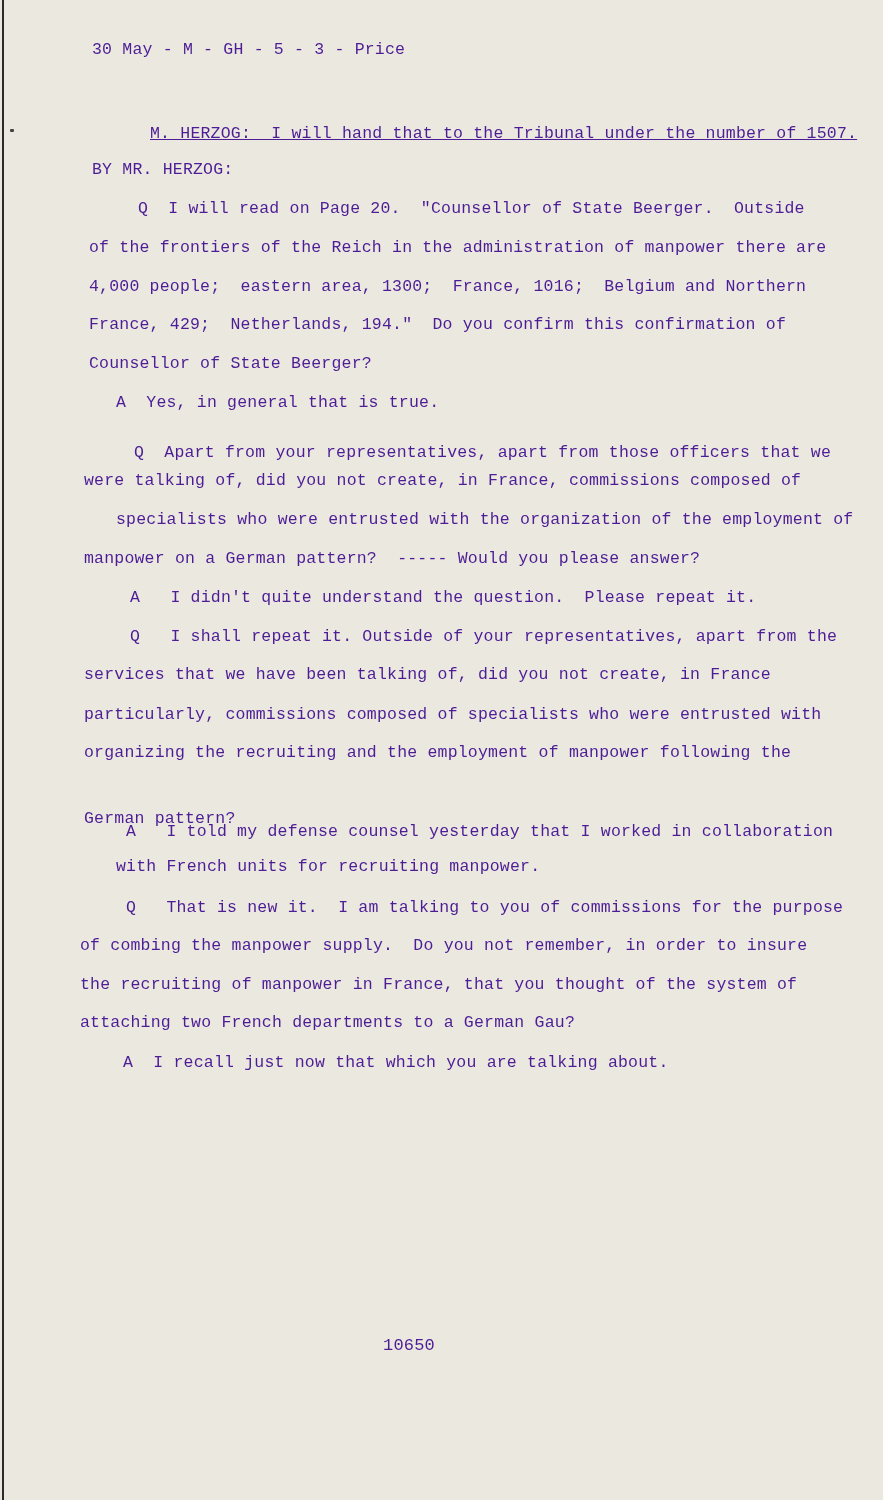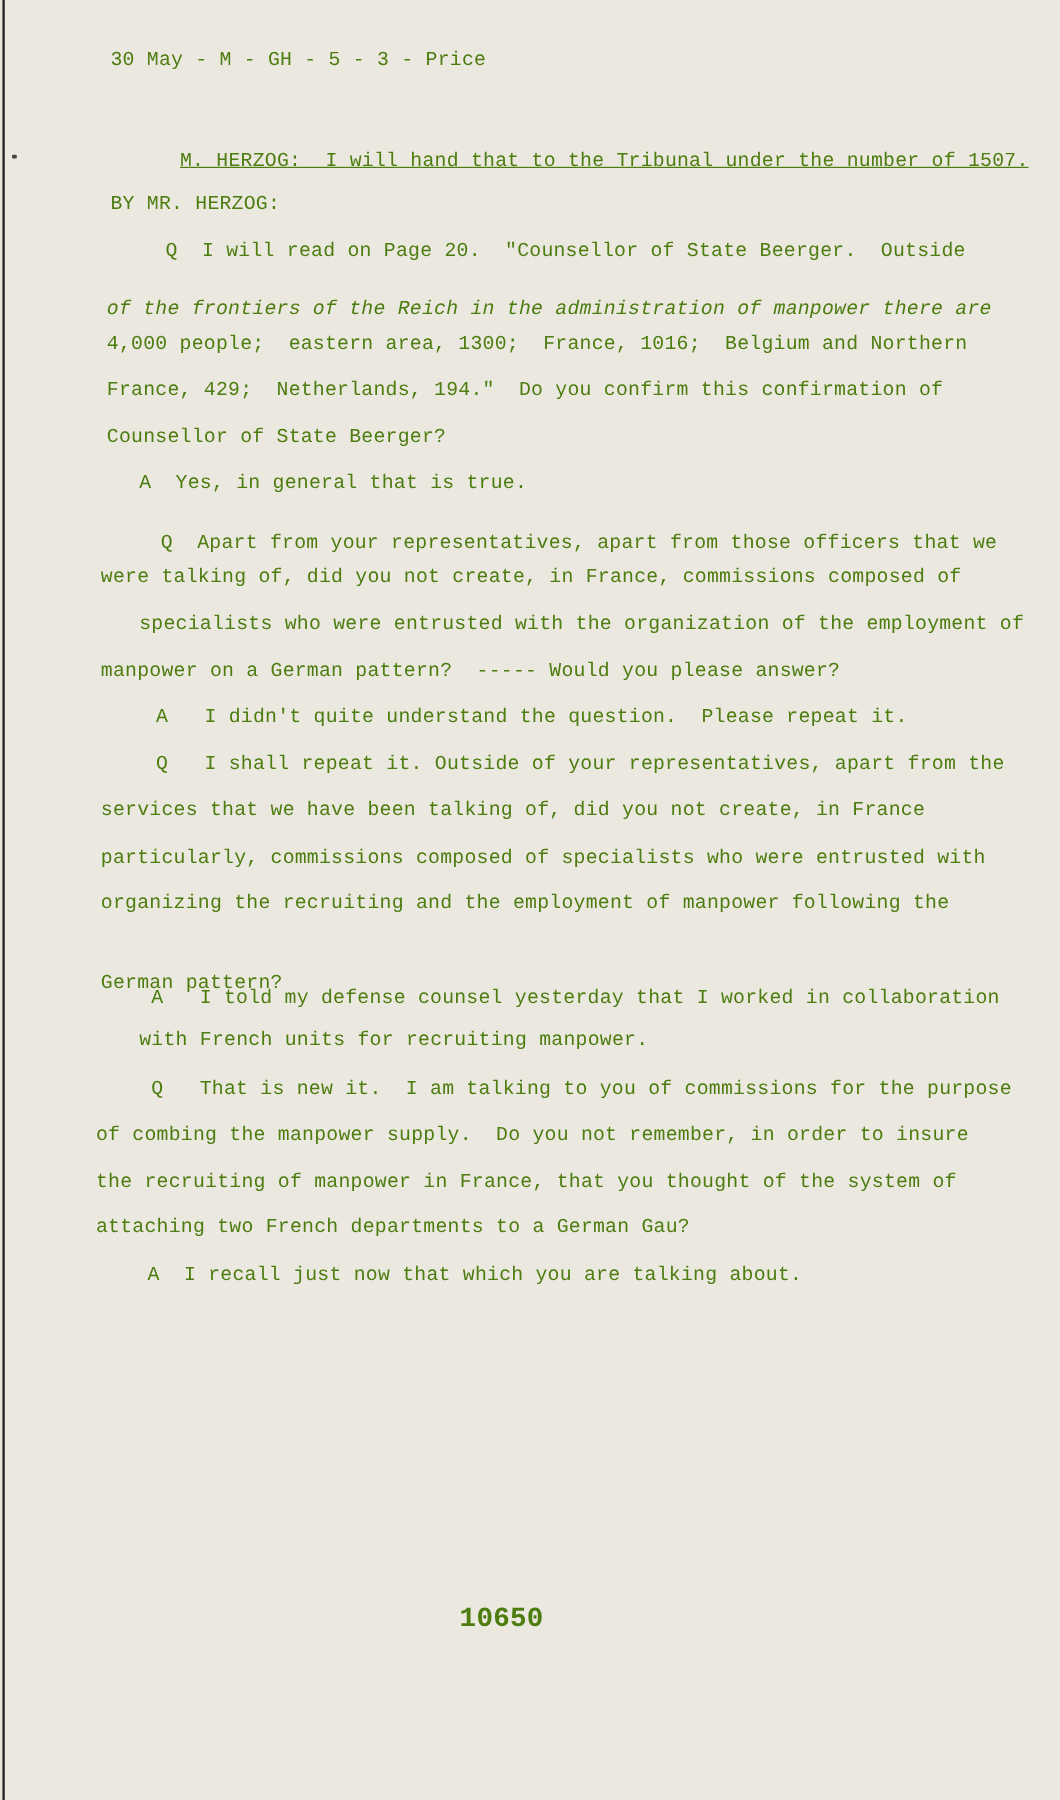--- a/index.html
+++ b/index.html
@@ -11,38 +11,38 @@
     position: relative;
   }
   .page {
     position: absolute; left: 2px; top: 0; width: 879px; height: 1500px;
     background: #ebe8e0;
     border-left: 2px solid #2a2a2a;
   }
   .line {
     position: absolute; left: 0; white-space: pre;
     font-size: 16.5px; letter-spacing: 0.2px;
-    color: #4d7c0f;
+    color: #4c1d95;
   }
   .header { left: 88px; top: 40px; }
-  .pagenum { left: 379px; top: 1336px; font-size: 23px; font-weight: bold; }
+  .pagenum { left: 379px; top: 1336px; font-size: 17px; }
   .mark {
     position: absolute; background: #444; border-radius: 1px;
   }
 </style>
 </head>
 <body>
 
 <div class="page">
   <div class="line header">30 May - M - GH - 5 - 3 - Price</div>
   <div id="body-lines">
       <div class="line" style="left: 146px; top: 124px; text-decoration: underline;">M. HERZOG:  I will hand that to the Tribunal under the number of 1507.</div>
       <div class="line" style="left: 88px; top: 160px;">BY MR. HERZOG:</div>
       <div class="line" style="left: 134px; top: 199px;">Q  I will read on Page 20.  "Counsellor of State Beerger.  Outside</div>
-      <div class="line" style="left: 85px; top: 248px; font-style: italic;">of the frontiers of the Reich in the administration of manpower there are</div>
+      <div class="line" style="left: 85px; top: 238px;">of the frontiers of the Reich in the administration of manpower there are</div>
       <div class="line" style="left: 85px; top: 277px;">4,000 people;  eastern area, 1300;  France, 1016;  Belgium and Northern</div>
       <div class="line" style="left: 85px; top: 315px;">France, 429;  Netherlands, 194."  Do you confirm this confirmation of</div>
       <div class="line" style="left: 85px; top: 354px;">Counsellor of State Beerger?</div>
       <div class="line" style="left: 112px; top: 393px;">A  Yes, in general that is true.</div>
       <div class="line" style="left: 130px; top: 443px;">Q  Apart from your representatives, apart from those officers that we</div>
       <div class="line" style="left: 80px; top: 471px;">were talking of, did you not create, in France, commissions composed of</div>
       <div class="line" style="left: 80px; top: 510px; margin-left: 32px;">specialists who were entrusted with the organization of the employment of</div>
       <div class="line" style="left: 80px; top: 549px; text-align: center;">manpower on a German pattern?  ----- Would you please answer?</div>
       <div class="line" style="left: 126px; top: 588px;">A   I didn't quite understand the question.  Please repeat it.</div>
       <div class="line" style="left: 126px; top: 627px;">Q   I shall repeat it. Outside of your representatives, apart from the</div>

